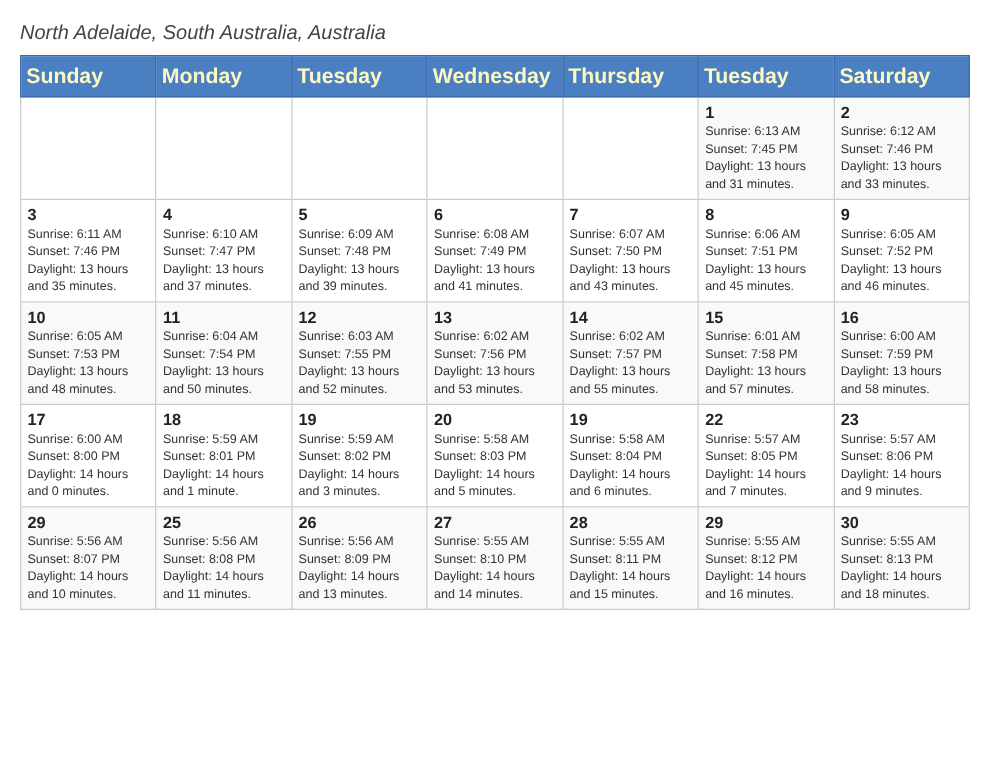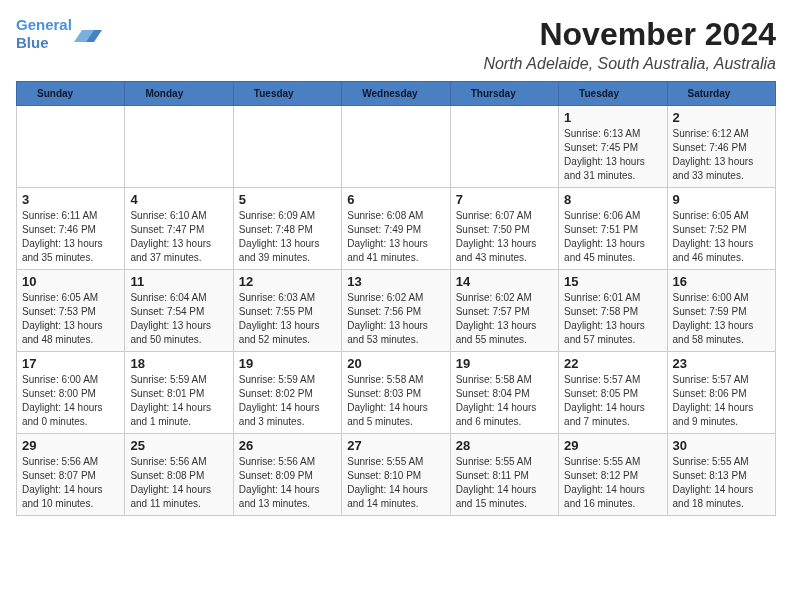--- a/index.html
+++ b/index.html
@@ -49,24 +49,24 @@
       margin-top: 2px;
       font-style: italic;
     }
     .calendar {
       width: 100%;
       border-collapse: collapse;
       margin-top: 8px;
     }
     .calendar thead tr th {
       background-color: #4a7fc1;
-      color: #0f172a;
-      font-size: 10px;
-      font-weight: bold;
-      padding: 6px 20px;
+      color: #fef9c3;
+      font-size: 17px;
+      font-weight: bold;
+      padding: 6px 4px;
       text-align: left;
       border: 1px solid #3a6aad;
     }
     .calendar tbody tr td {
       vertical-align: top;
       border: 1px solid #ccc;
       padding: 4px 5px;
       font-size: 10.5px;
       color: #333;
       width: calc(100% / 7);
@@ -89,34 +89,21 @@
       line-height: 1.4;
     }
     .empty-cell {
       background: #fff !important;
     }
   </style>
 </head>
 <body>
 
 <div class="header-area">
-  <div class="logo">
-    <div>
-      <div class="logo-text">
-        <span>General</span><br>
-        <span style="color:#4a7fc1;">Blue</span>
-      </div>
-    </div>
-    <svg class="logo-icon" viewBox="0 0 28 28" xmlns="http://www.w3.org/2000/svg">
-      <polygon points="8,22 20,22 28,10 16,10" fill="#4a7fc1"></polygon>
-      <polygon points="0,22 12,22 20,10 8,10" fill="#7ab0e0"></polygon>
-    </svg>
-  </div>
   <div class="title-area">
-    <div class="main-title">November 2024</div>
     <div class="subtitle">North Adelaide, South Australia, Australia</div>
   </div>
 </div>
 
 <table class="calendar">
   <thead>
     <tr>
 
     <th>Sunday</th>
         <th>Monday</th>

